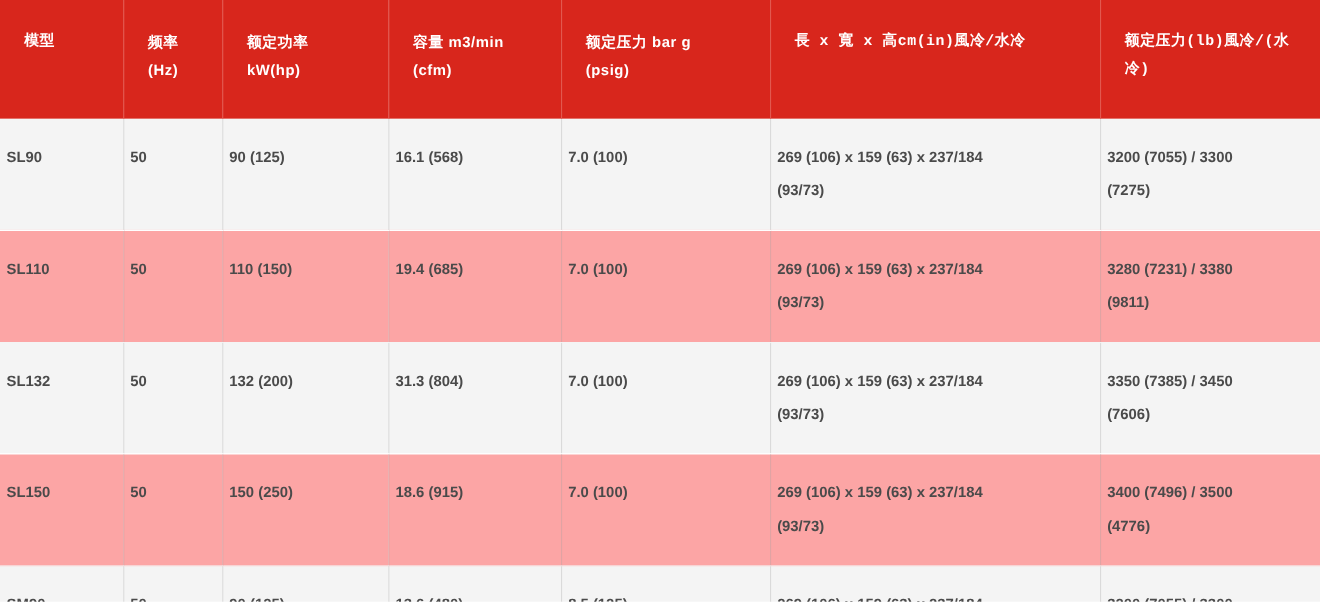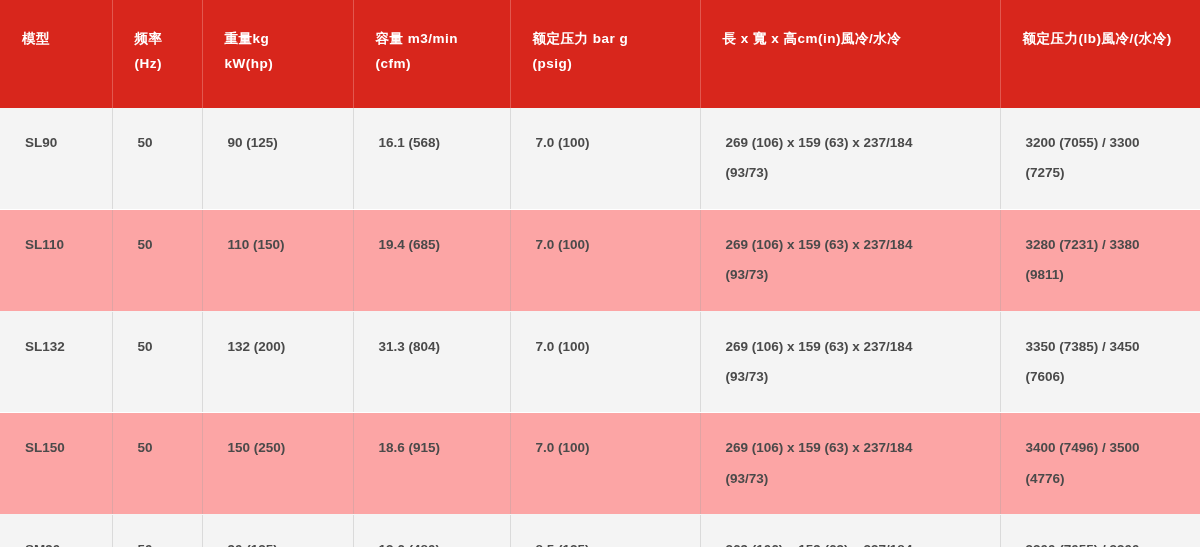--- a/index.html
+++ b/index.html
@@ -58,32 +58,33 @@
   }
   thead th:last-child {
     border-right: none;
   }
   thead th .hdr-line {
     display: block;
     white-space: nowrap;
   }
   thead th .hdr-line.wrapable {
     white-space: normal;
+    font-family: Liberation Mono, monospace;
   }
 
   
   tbody tr.row-odd  { background: #f4f4f4; }
   tbody tr.row-even { background: #fca5a5; }
 
   tbody td {
     color: #4a4a4a;
     font-weight: bold;
     text-align: left;
     vertical-align: top;
-    padding: 20px 14px 20px 25px;
+    padding: 20px 14px 20px 6px;
     height: 81px;
     line-height: 2.25;
     font-size: 13.5px;
     border-right: 1px solid rgba(160,160,160,0.30);
     word-break: break-word;
   }
   tbody td:last-child {
     border-right: none;
   }
   tbody tr.row-odd td {
@@ -113,21 +114,21 @@
     <thead>
       <tr>
           <th>
             <span class="hdr-line wrapable">模型</span>
           </th>
           <th>
             <span class="hdr-line">频率</span>
             <span class="hdr-line">(Hz)</span>
           </th>
           <th>
-            <span class="hdr-line">重量kg</span>
+            <span class="hdr-line">额定功率</span>
             <span class="hdr-line">kW(hp)</span>
           </th>
           <th>
             <span class="hdr-line">容量 m3/min</span>
             <span class="hdr-line">(cfm)</span>
           </th>
           <th>
             <span class="hdr-line">额定压力 bar g</span>
             <span class="hdr-line">(psig)</span>
           </th>

